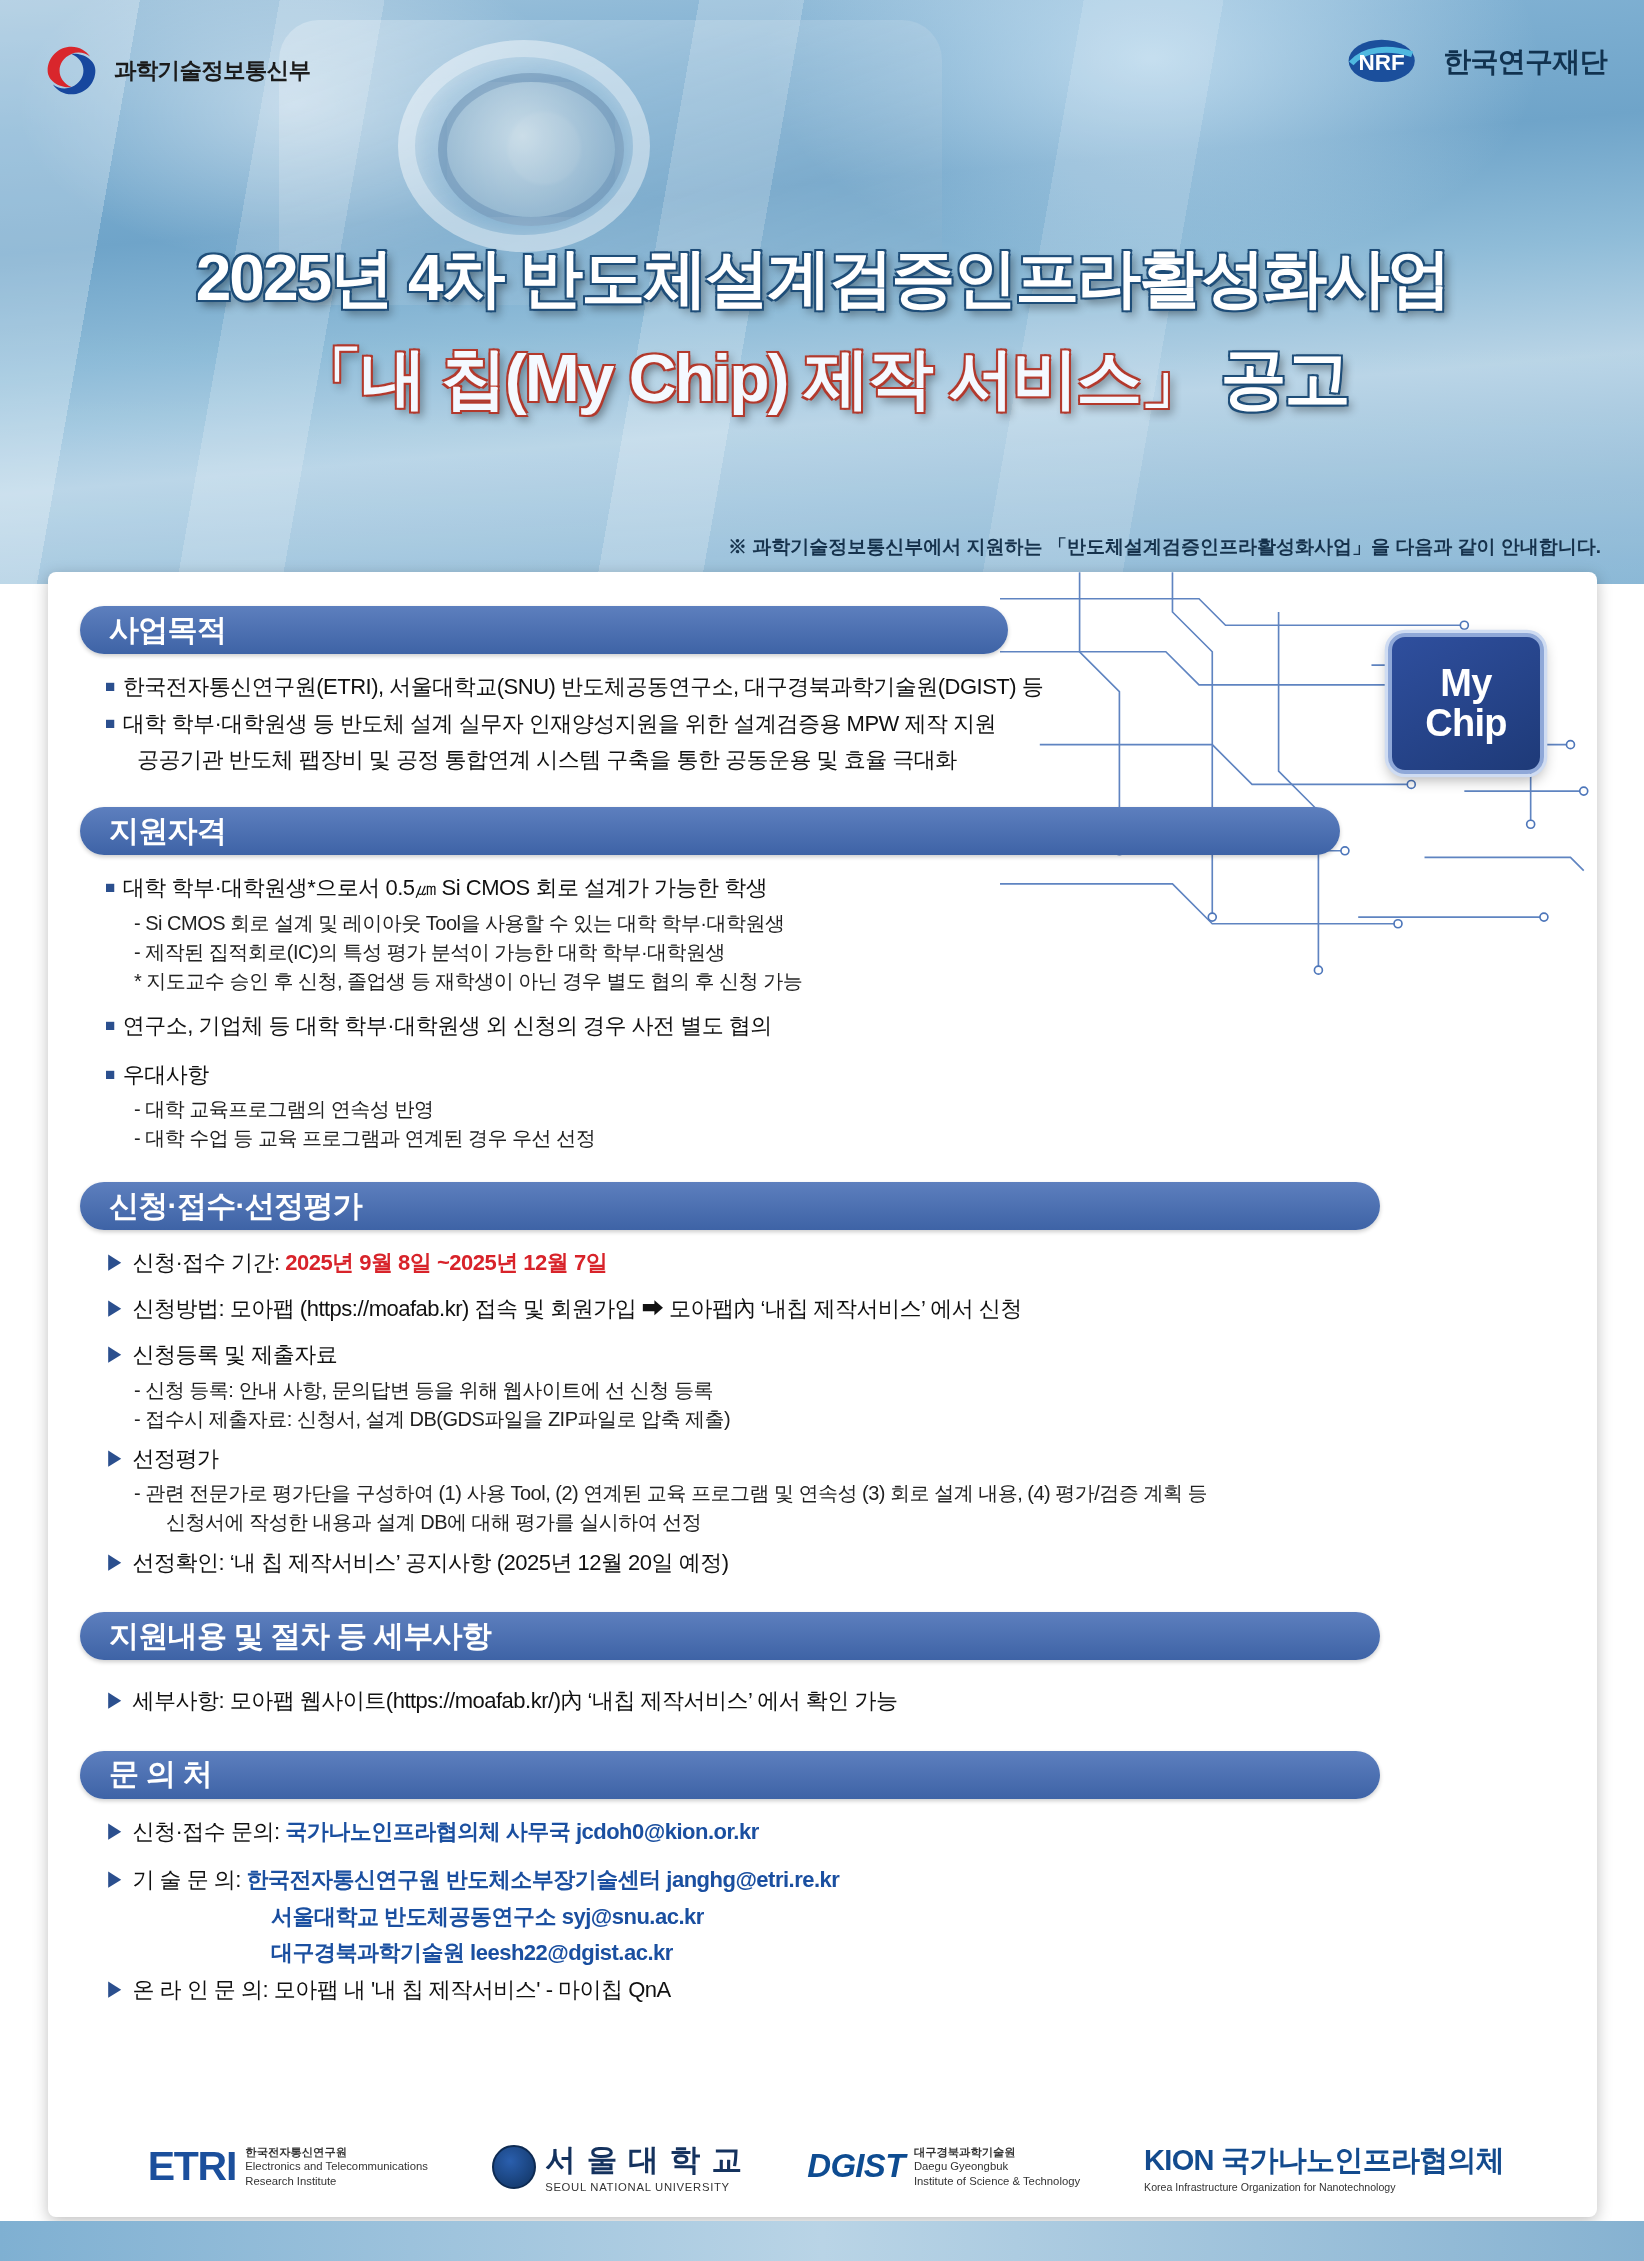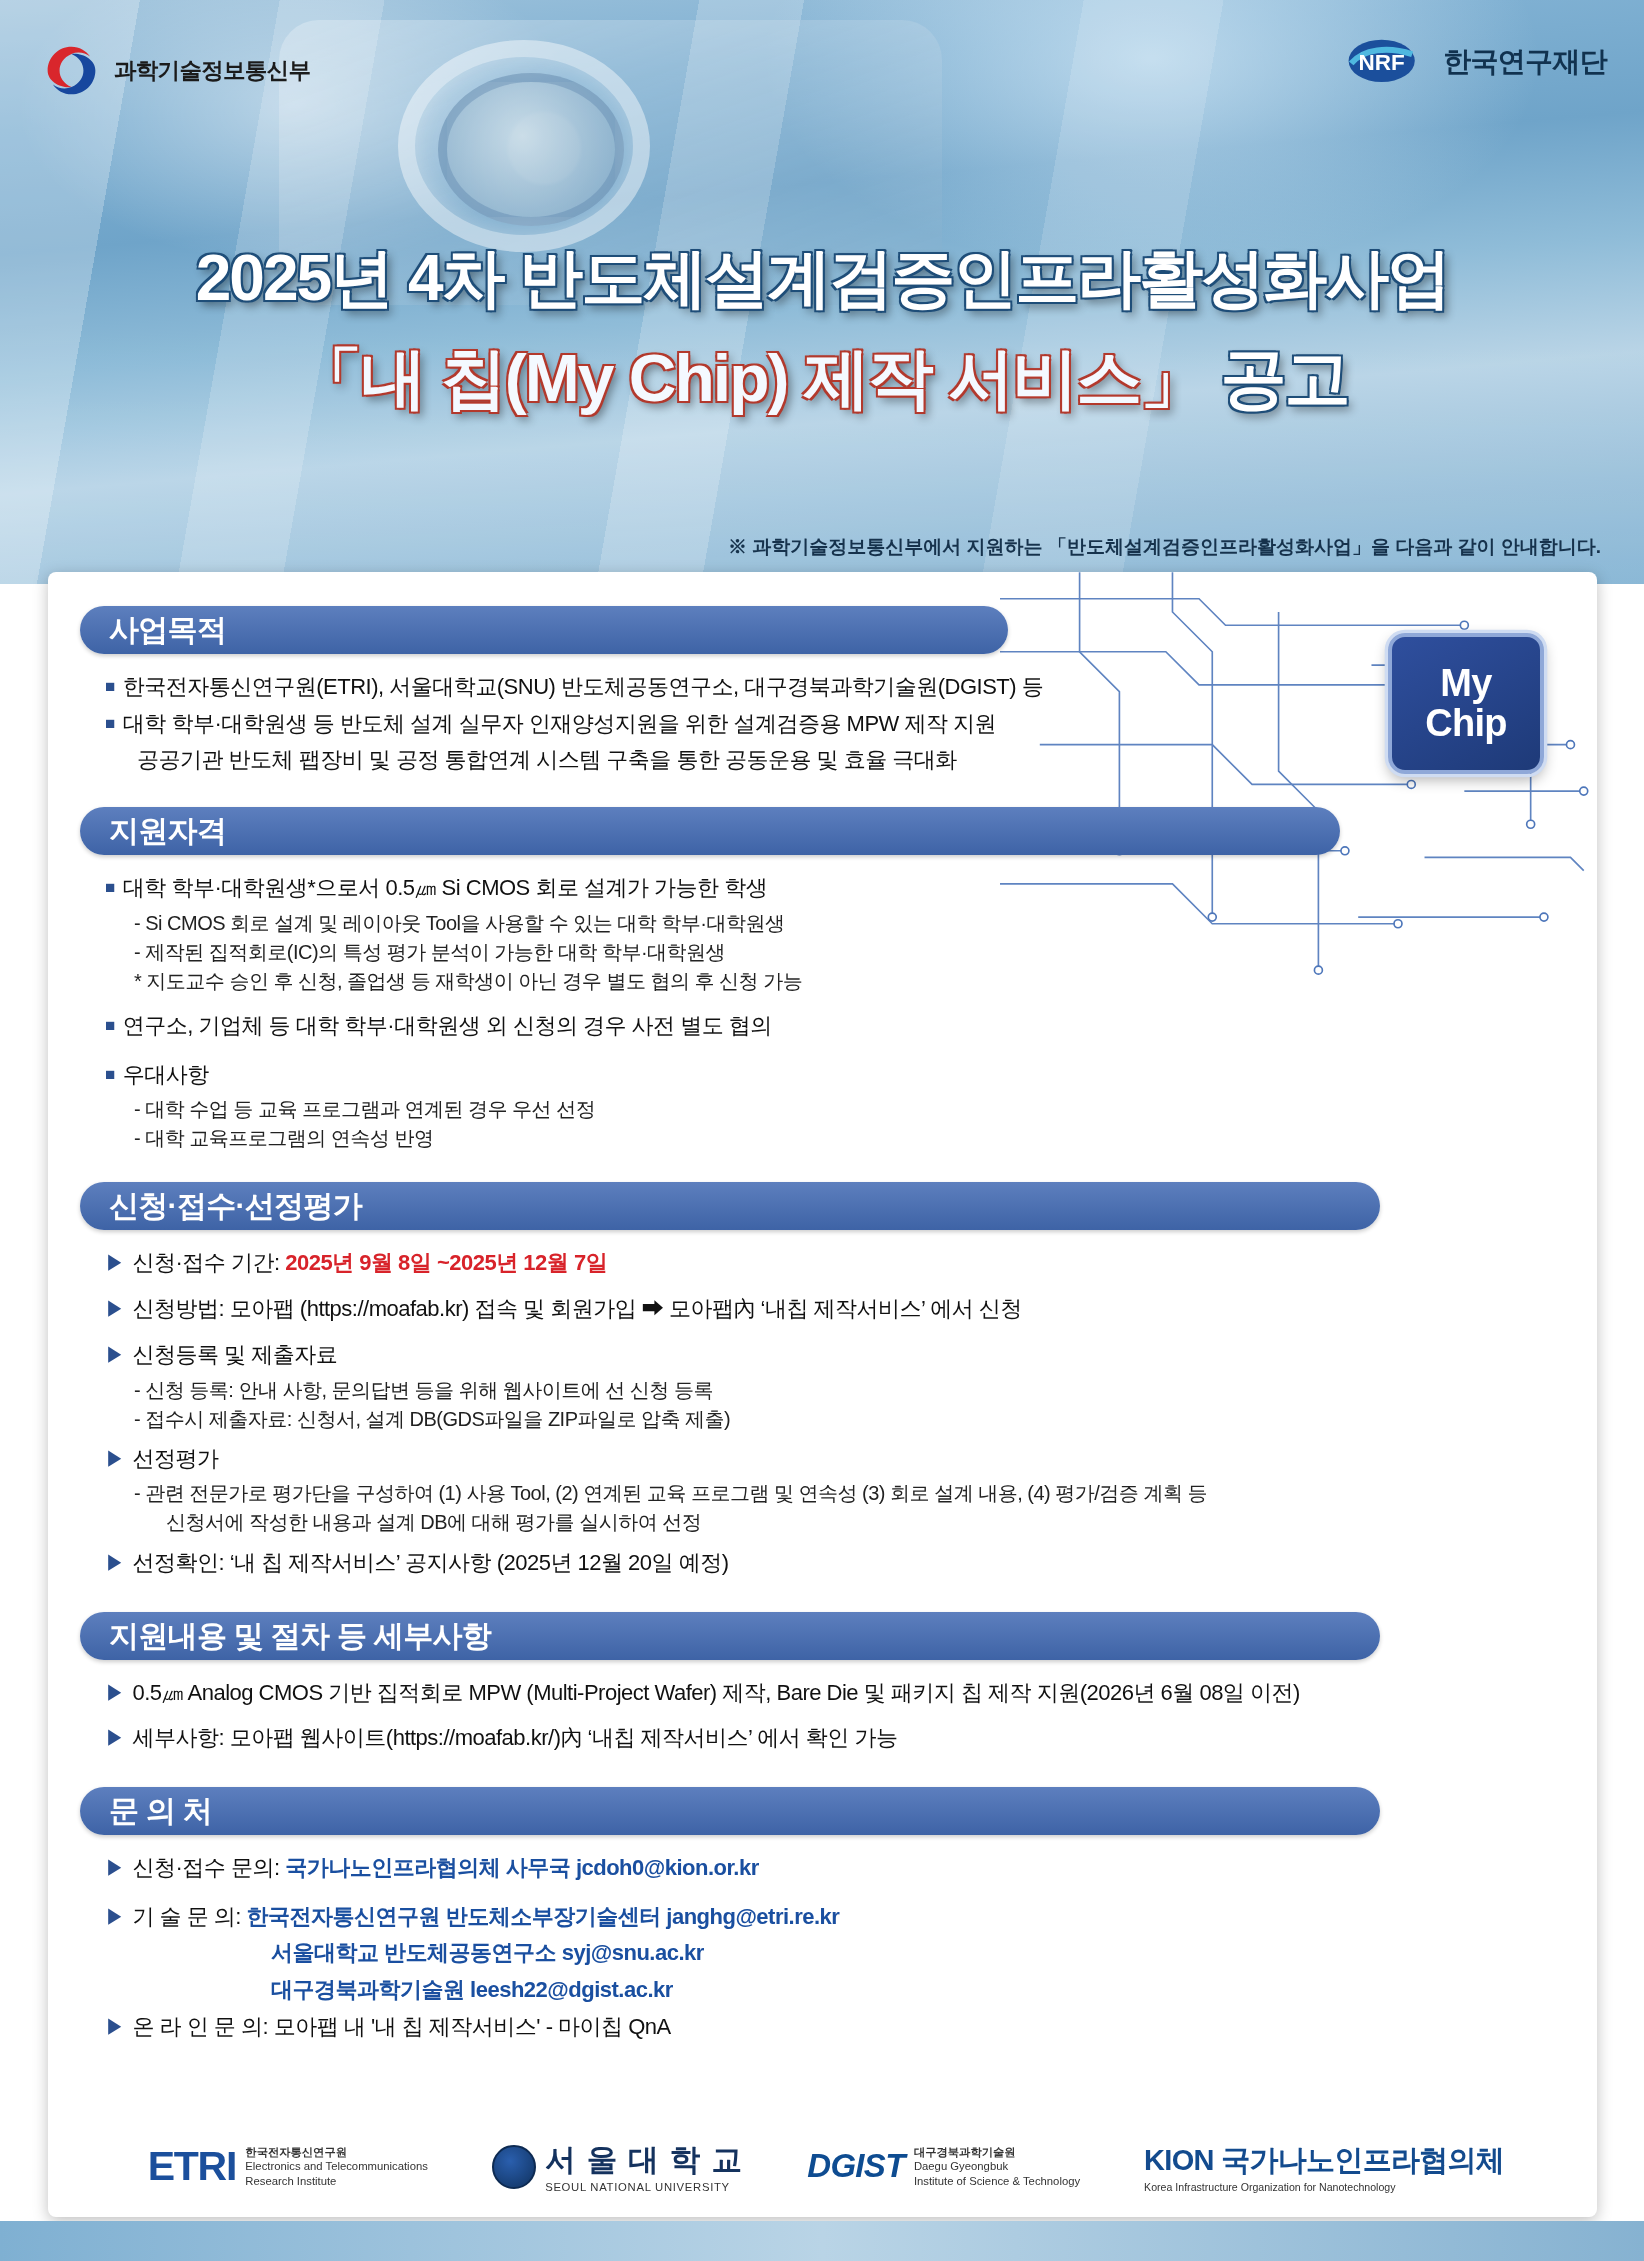--- a/index.html
+++ b/index.html
@@ -238,22 +238,22 @@
   </div>
   <div class="block" style="margin-top:17px">
     <div class="li"><span class="sq">■</span><span>대학 학부·대학원생*으로서 0.5㎛ Si CMOS 회로 설계가 가능한 학생</span></div>
     <div class="sub">- Si CMOS 회로 설계 및 레이아웃 Tool을 사용할 수 있는 대학 학부·대학원생</div>
     <div class="sub">- 제작된 집적회로(IC)의 특성 평가 분석이 가능한 대학 학부·대학원생</div>
     <div class="sub">* 지도교수 승인 후 신청, 졸업생 등 재학생이 아닌 경우 별도 협의 후 신청 가능</div>
     <div style="height:14.6px"></div>
     <div class="li"><span class="sq">■</span><span>연구소, 기업체 등 대학 학부·대학원생 외 신청의 경우 사전 별도 협의</span></div>
     <div style="height:12px"></div>
     <div class="li"><span class="sq">■</span><span>우대사항</span></div>
+    <div class="sub">- 대학 교육프로그램의 연속성 반영</div>
     <div class="sub">- 대학 수업 등 교육 프로그램과 연계된 경우 우선 선정</div>
-    <div class="sub">- 대학 교육프로그램의 연속성 반영</div>
   </div>
 
   <div style="height:29px"></div>
   <div class="sec w3">
     <span>신청·접수·선정평가</span>
   </div>
   <div class="block" style="margin-top:17px">
     <div class="li">
       <span class="tri">▶</span><span>신청·접수 기간: </span><span class="red">2025년 9월 8일 ~2025년 12월 7일</span>
     </div>
@@ -269,21 +269,20 @@
     <div class="sub indent2">신청서에 작성한 내용과 설계 DB에 대해 평가를 실시하여 선정</div>
     <div style="height:9.3px"></div>
     <div class="li"><span class="tri">▶</span><span>선정확인: ‘내 칩 제작서비스’ 공지사항 (2025년 12월 20일 예정)</span></div>
   </div>
 
   <div style="height:29px"></div>
   <div class="sec w4">
     <span>지원내용 및 절차 등 세부사항</span>
   </div>
   <div class="block" style="margin-top:17px">
-    <div class="li"><span class="tri">▶</span><span>0.5㎛ Analog CMOS 기반 집적회로 MPW (Multi-Project Wafer) 제작, Bare Die 및 패키지 칩 제작 지원(2026년 6월 08일 이전)</span></div>
     <div style="height:8px"></div>
     <div class="li"><span class="tri">▶</span><span>세부사항: 모아팹 웹사이트(https://moafab.kr/)內 ‘내칩 제작서비스’ 에서 확인 가능</span></div>
   </div>
 
   <div style="height:29px"></div>
   <div class="sec w5">
     <span>문 의 처</span>
   </div>
   <div class="block" style="margin-top:17px">
     <div class="li">

